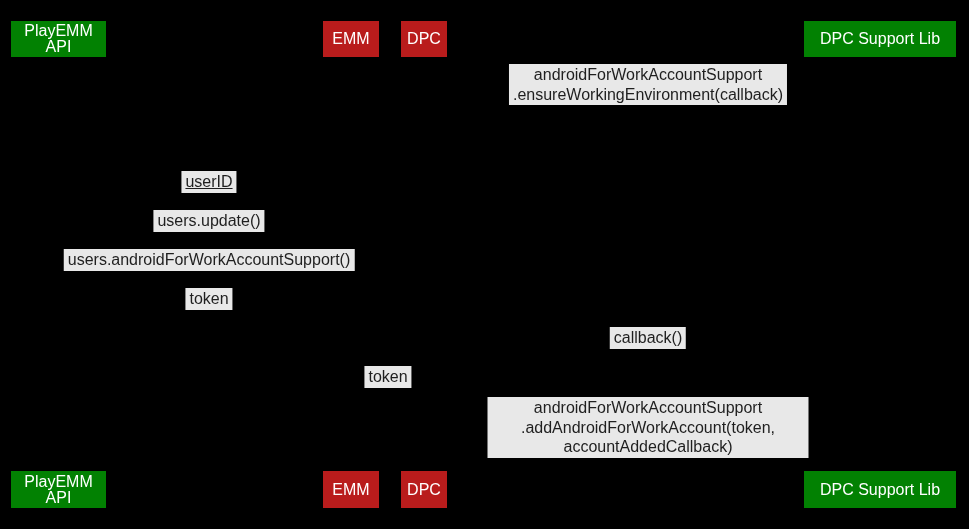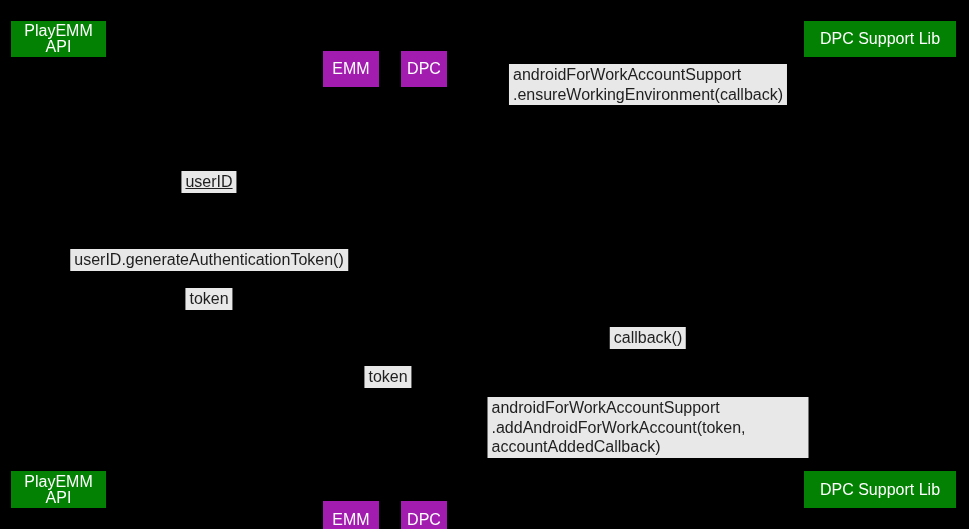--- a/index.html
+++ b/index.html
@@ -12,21 +12,21 @@
   }
   .stage { position: absolute; left: 0; top: 0; width: 969px; height: 529px; }
 
   .actor {
     position: absolute;
     display: flex; align-items: center; justify-content: center;
     color: #ffffff; font-size: 16px; line-height: 1;
     box-sizing: border-box; text-align: center;
   }
   .actor.green { background: #028102; }
-  .actor.blue  { background: #a21caf; margin-top: 30px; }
+  .actor.blue  { background: #b91c1c; }
 
   .row-top .actor    { top: 21px;  height: 36px; }
   .row-bottom .actor { top: 471px; height: 37px; }
 
   .pos-playemm { left: 11px;  width: 95px; }
   .pos-emm     { left: 323px; width: 56px;  }
   .pos-dpc     { left: 401px; width: 46px;  }
   .pos-dsl     { left: 804px; width: 152px; }
 
   .lifeline {
@@ -40,20 +40,21 @@
 
   .msg {
     position: absolute;
     transform: translateX(-50%);
     background: #e8e8e8;
     color: #1f1f1f;
     font-size: 16px;
     line-height: 19.5px;
     padding: 1px 4px;
     white-space: pre-line;
+    text-align: center;
   }
   .m1 { left: 648px; top: 64px;  }
   .m2 { left: 209px; top: 132px; }
   .m3 { left: 209px; top: 171px; text-decoration: underline; }
   .m4 { left: 209px; top: 210px; }
   .m5 { left: 209px; top: 249px; }
   .m6 { left: 209px; top: 288px; }
   .m7 { left: 648px; top: 327px; }
   .m8 { left: 388px; top: 366px; }
   .m9 { left: 648px; top: 397px; }
@@ -71,21 +72,22 @@
   <div class="row-top">
     <div class="actor green pos-playemm">PlayEMM API</div>
     <div class="actor blue pos-emm">EMM</div>
     <div class="actor blue pos-dpc">DPC</div>
     <div class="actor green pos-dsl">DPC Support Lib</div>
   </div>
 
   <div class="msg m1">androidForWorkAccountSupport
 .ensureWorkingEnvironment(callback)</div>
   <div class="msg m3">userID</div>
-  <div class="msg m5">userID.generateAuthenticationToken()</div>
+  <div class="msg m4">users.update()</div>
+  <div class="msg m5">users.androidForWorkAccountSupport()</div>
   <div class="msg m6">token</div>
   <div class="msg m7">callback()</div>
   <div class="msg m8">token</div>
   <div class="msg m9">androidForWorkAccountSupport
 .addAndroidForWorkAccount(token, accountAddedCallback)</div>
 
   <div class="row-bottom">
     <div class="actor green pos-playemm">PlayEMM API</div>
     <div class="actor blue pos-emm">EMM</div>
     <div class="actor blue pos-dpc">DPC</div>

